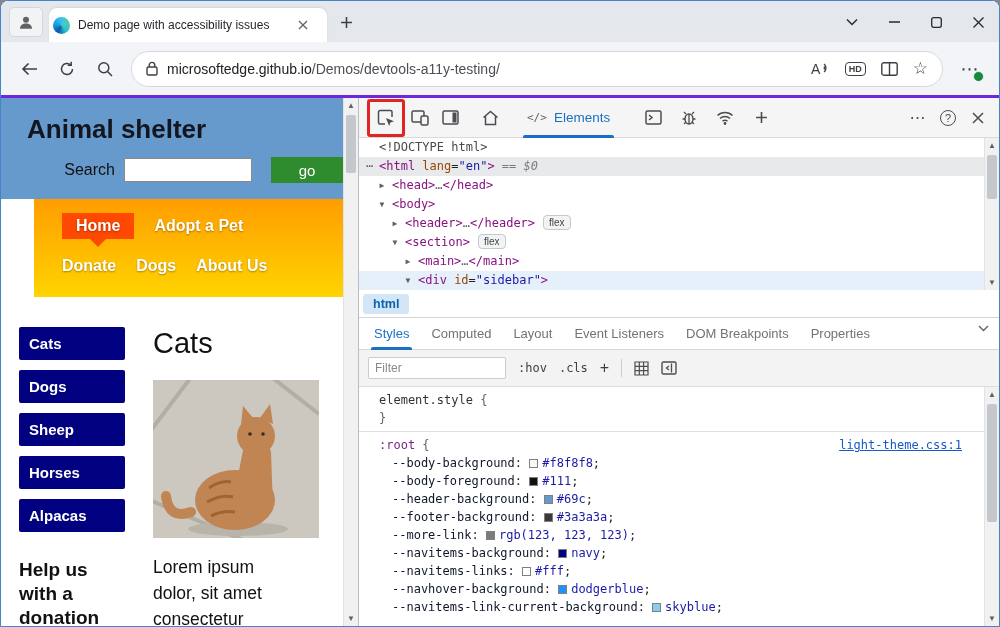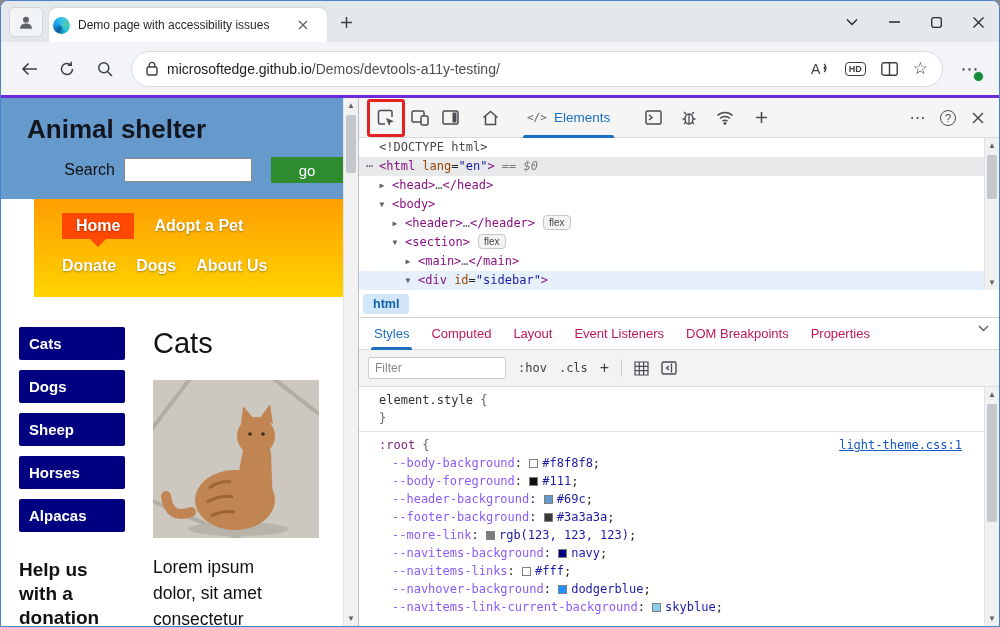--- a/index.html
+++ b/index.html
@@ -97,32 +97,32 @@
   .code-line { position:relative; white-space:nowrap; }
   .gutter { position:absolute; top:0; width:14px; text-align:center; color:#5f6368; font-size:8px; line-height:19px; }
   .gutter.gdots { font-size:12px; letter-spacing:-1px; }
   .sel-line { background:#e7e9eb; }
   .hov-line { background:#e6f0fb; }
   .tk-tag { color:#881280; } .tk-attr { color:#994500; } .tk-val { color:#1a1aa6; }
   .tk-plain { color:#222; } .tk-doctype { color:#4a4a4a; }
   .tk-eq { color:#7b7b7b; font-style:italic; }
   .tk-dots { color:#5f6368; }
   .tk-sel { color:#7b2684; } .tk-brace { color:#5f6368; } .tk-plain2 { color:#333; }
-  .tk-prop { color:#8b5cf6; } .tk-val2 { color:#1a1aa6; }
+  .tk-prop { color:#0f172a; } .tk-val2 { color:#1a1aa6; }
   .flex-badge { display:inline-block; margin-left:8px; font-family:"Liberation Sans",sans-serif; font-size:10px;
                 color:#444; background:#f1f3f4; border:1px solid #c5c8cc; border-radius:4px; padding:0 5px; line-height:13px; vertical-align:1px; }
   .swatch { display:inline-block; width:9px; height:9px; border:1px solid #808080; margin:0 4px -1px 0; }
   .code-link { position:absolute; right:22px; color:#1659c8; text-decoration:underline; }
   .code-hr { border-bottom:1px solid #e0e0e0; margin:4px 0; }
 
   .crumbs { height:28px; flex:0 0 28px; border-bottom:1px solid #d4d4d4; display:flex; align-items:center; padding-left:4px; }
   .crumb { background:#d3e6f8; color:#0d62ab; font-size:12.5px; padding:3px 10px; border-radius:3px;font-weight:bold; }
 
   .styles-tabs { height:32px; flex:0 0 32px; border-bottom:1px solid #d9d9d9; display:flex; align-items:flex-start; padding-left:4px; }
-  .stab { font-size:13px; color:#be185d; padding:0 11px; height:32px; line-height:32px; position:relative; white-space:nowrap; }
+  .stab { font-size:13px; color:#737373; padding:0 11px; height:32px; line-height:32px; position:relative; white-space:nowrap; }
   .stab.active { color:#1a6fc4; }
   .stab.active::after { content:""; position:absolute; left:8px; right:8px; bottom:0; height:3px; background:#1a6fc4; border-radius:2px 2px 0 0; }
   .tabs-chevron { margin-left:auto; margin-right:10px; color:#5f6368; }
 
   .filter-bar { height:37px; flex:0 0 37px; background:#f3f3f4; border-bottom:1px solid #ddd; display:flex;
                 align-items:center; padding:0 9px; gap:12px; }
   .filter-input { width:138px; height:22px; border:1px solid #c9ccd1; border-radius:2px; background:#fff;
                   font-size:12px; padding:0 6px; font-family:"Liberation Sans",sans-serif; }
   .filter-input::placeholder { color:#888; }
   .fb-txt { font-size:12px; color:#3c4043; font-family:"DejaVu Sans Mono",monospace; }

